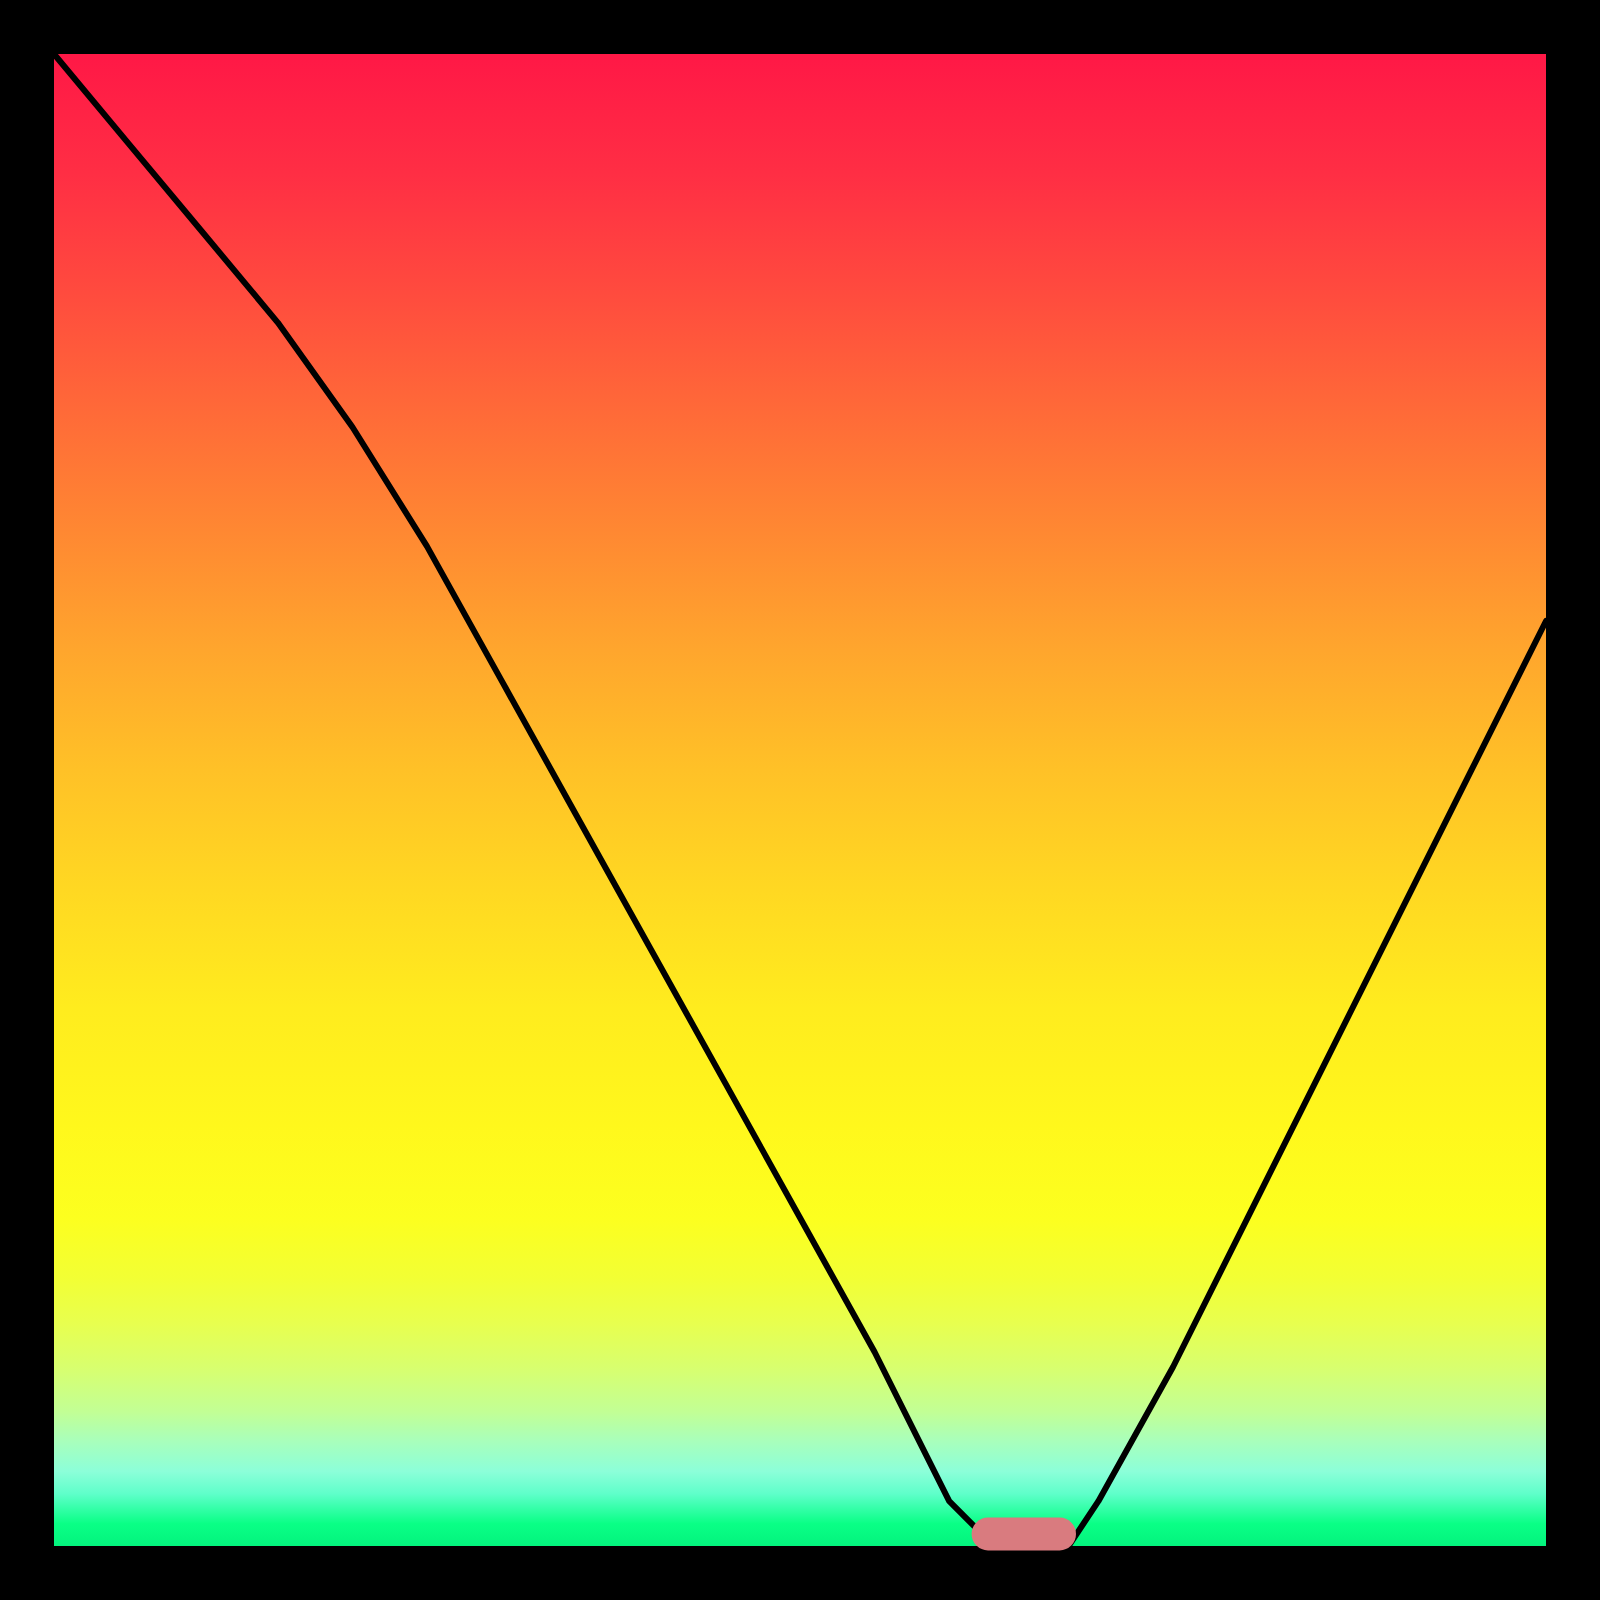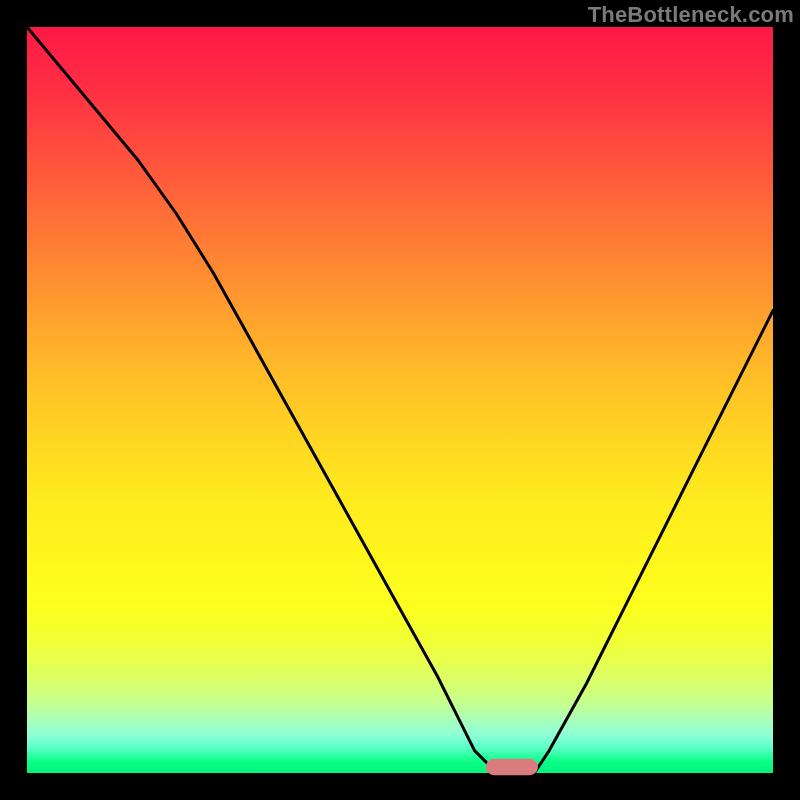--- a/index.html
+++ b/index.html
@@ -70,14 +70,13 @@
 <body>
 
 <div class="container">
   <div class="plot-area"></div>
 
   <svg class="overlay" viewBox="0 0 746 746" preserveAspectRatio="none">
     <path id="curve-path" fill="none" stroke="#000" stroke-width="3" stroke-linejoin="round" stroke-linecap="round" d="M0.0 0.0 L37.3 44.8 L74.6 89.5 L111.9 134.3 L149.2 186.5 L186.5 246.2 L223.8 313.3 L261.1 380.5 L298.4 447.6 L335.7 514.7 L373.0 581.9 L410.3 649.0 L432.7 693.8 L447.6 723.6 L462.5 738.5 L477.4 746.0 L492.4 746.0 L507.3 746.0 L522.2 723.6 L559.5 656.5 L596.8 581.9 L634.1 507.3 L671.4 432.7 L708.7 358.1 L746.0 283.5"></path>
     <rect id="marker-rect" fill="#d97b7f" rx="8.2" ry="8.2" x="458.8" y="731.8" width="52.2" height="16.4"></rect>
   </svg>
 
-  <div class="watermark">TheBottleneck.com</div>
 </div>
 
 </body></html>

